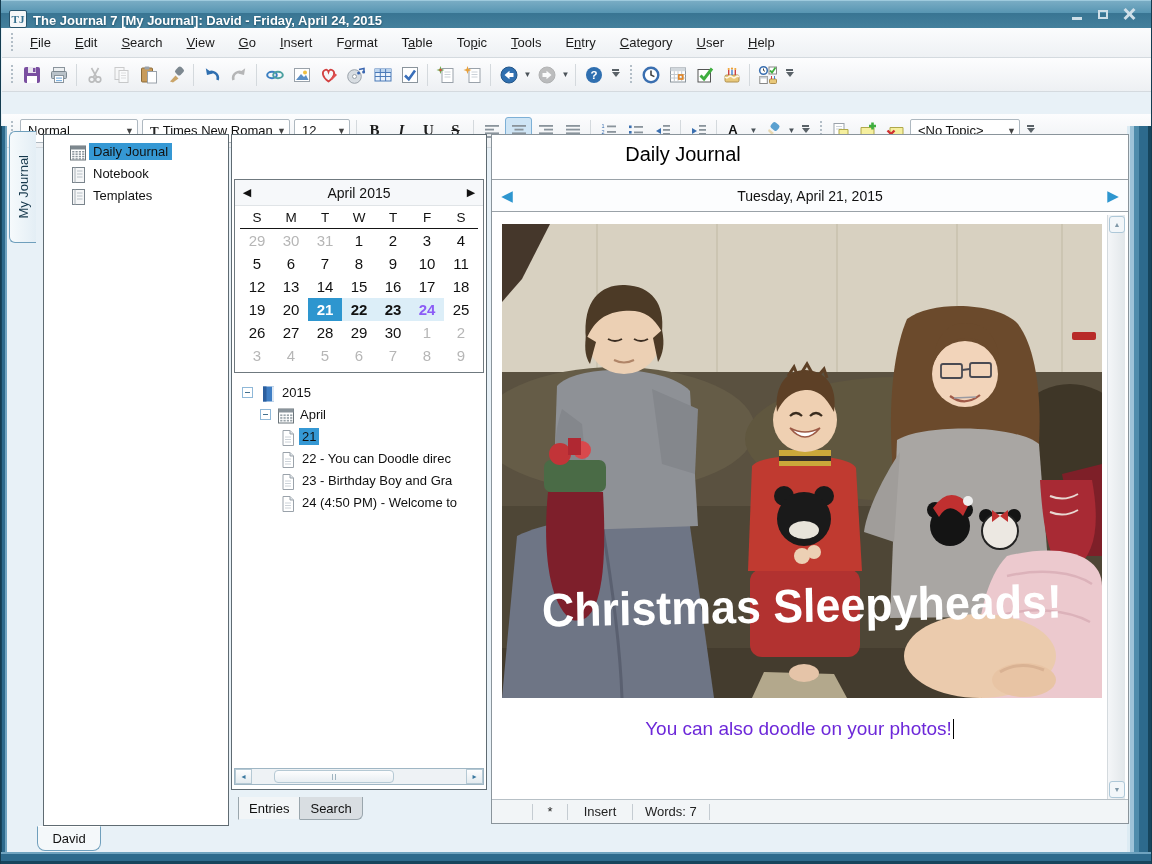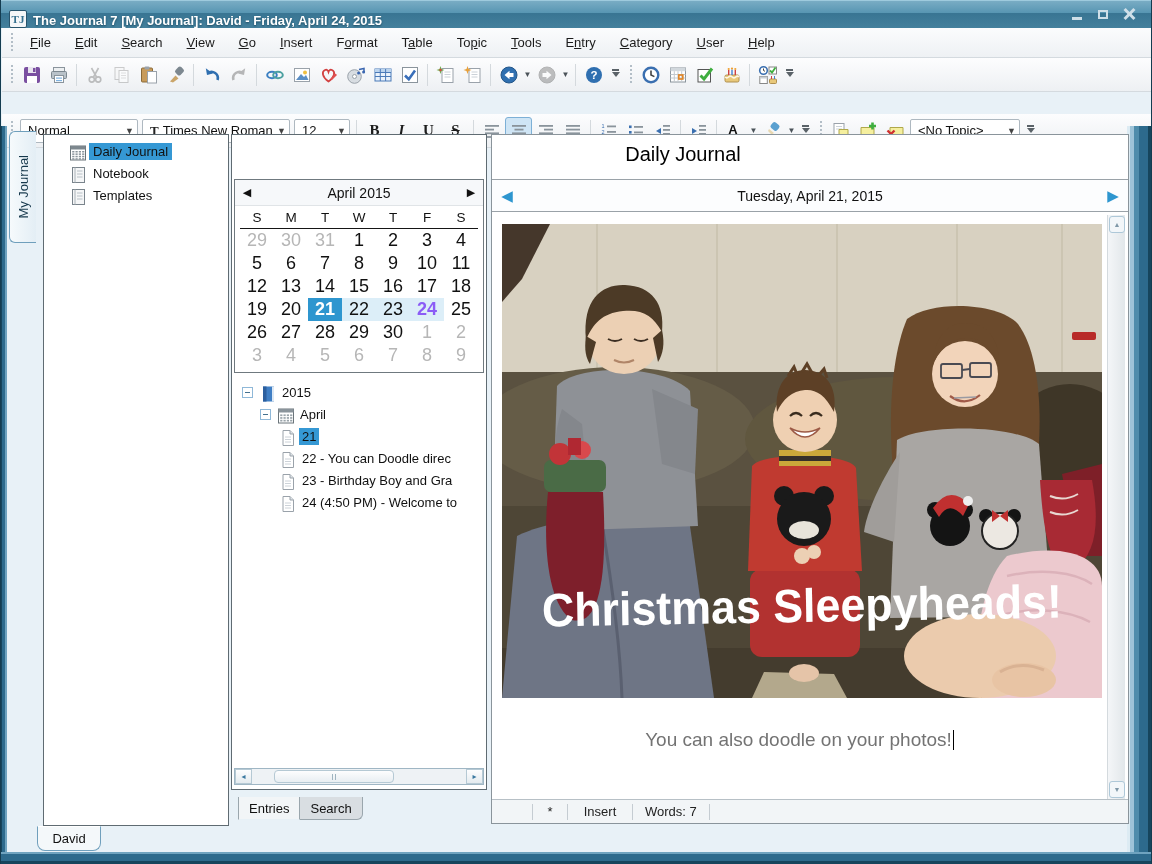--- a/index.html
+++ b/index.html
@@ -65,26 +65,26 @@
   .tree-ico{width:16px;height:16px;margin-right:5px;flex:0 0 auto;}
   #mid-panel{left:230px;top:134px;width:256px;height:656px;}
   #entry-panel{left:490px;top:134px;width:638px;height:690px;border-color:#8a949b;}
   
   .cal{position:absolute;left:2px;top:44px;width:250px;height:194px;border:1px solid #6f797f;background:#fff;}
   .cal-head{height:26px;display:flex;align-items:center;background:#f6f8fa;border-bottom:1px solid #e0e4e7;}
   .cal-title{flex:1;text-align:center;font-size:14px;color:#111;}
   .cal-nav{width:24px;text-align:center;font-size:11px;color:#111;}
   .cal-grid{padding:0 5px;}
   .cal-row{display:flex;}
-  .cal-cell{width:34px;height:23px;display:flex;align-items:center;justify-content:center;font-size:18px;color:#111;}
+  .cal-cell{width:34px;height:23px;display:flex;align-items:center;justify-content:center;font-size:15px;color:#111;}
   .cal-row.hdr .cal-cell{font-size:13.5px;height:22px;}
   .cal-row.hdr{border-bottom:1.6px solid #151515;}
   .cal-cell.dim{color:#b6b6b6;}
   .cal-cell.sel{background:#2e96cf;color:#fff;font-weight:bold;}
-  .cal-cell.hl{background:#dceef8;font-weight:normal;}
+  .cal-cell.hl{background:#dceef8;font-weight:bold;}
   .cal-cell.hlred{background:#dceef8;color:#8b5cf6;font-weight:bold;}
   
   .etree{position:absolute;left:4px;top:246px;width:248px;height:380px;overflow:hidden;}
   .etree-row{display:flex;align-items:center;height:22px;font-size:13px;color:#111;white-space:nowrap;}
   .expander{width:11px;height:11px;border:1px solid #8fb8d8;background:#fff;position:relative;margin-right:5px;flex:0 0 auto;}
   .expander::after{content:"";position:absolute;left:2px;top:4px;width:5px;height:1.5px;background:#44718f;}
   .etree-row .lbl{padding:1px 3px;}
   .etree-row .lbl.sel{background:#3598d4;}
   
   .hscroll{position:absolute;left:2px;bottom:4px;width:250px;height:17px;border:1px solid #9fb6c4;background:#eef2f5;display:flex;align-items:center;}
@@ -105,21 +105,21 @@
   .user-tab{position:absolute;left:36px;top:826px;width:64px;height:25px;background:#f4f8fa;border:1px solid #6f9fbc;border-top:1px solid #fff;
     border-radius:0 0 8px 8px;display:flex;align-items:center;justify-content:center;font-size:13px;color:#111;}
   
   .journal-title{position:absolute;left:191px;top:8px;transform:translateX(-50%);font-size:20px;color:#000;white-space:nowrap;}
   .date-bar{position:absolute;left:0px;top:44px;width:636px;height:33px;background:#fcfdfe;border-top:1px solid #9aa2a8;border-bottom:1px solid #9aa2a8;
     display:flex;align-items:center;}
   .date-nav{width:30px;text-align:center;font-size:15px;color:#2e96cf;}
   .date-text{flex:1;text-align:center;font-size:14px;color:#111;}
   .entry-body{position:absolute;left:0;top:78px;width:615px;height:588px;background:#fff;overflow:hidden;}
   .photo-wrap{position:absolute;left:10px;top:11px;width:600px;height:596px;}
-  .caption{position:absolute;left:0;top:505px;width:615px;text-align:center;font:19px "Liberation Serif",serif;color:#737373;margin-top:11px;}
+  .caption{position:absolute;left:0;top:505px;width:615px;text-align:center;font:19px "Liberation Serif",serif;color:#6d28d9;}
   .caret{display:inline-block;width:1px;height:20px;background:#000;vertical-align:text-bottom;margin-left:1px;}
   .statusbar{position:absolute;left:0;bottom:0;width:636px;height:24px;background:#f2f5f7;border-top:1px solid #b7c0c6;
     display:flex;align-items:center;font-size:13px;color:#222;padding-left:28px;}
   .st-sep{width:1px;height:16px;background:#c5ccd2;margin:0 12px;}
   .st-item{min-width:40px;text-align:center;}
   .st-item.star{min-width:10px;}
 </style>
 </head>
 <body>
 

